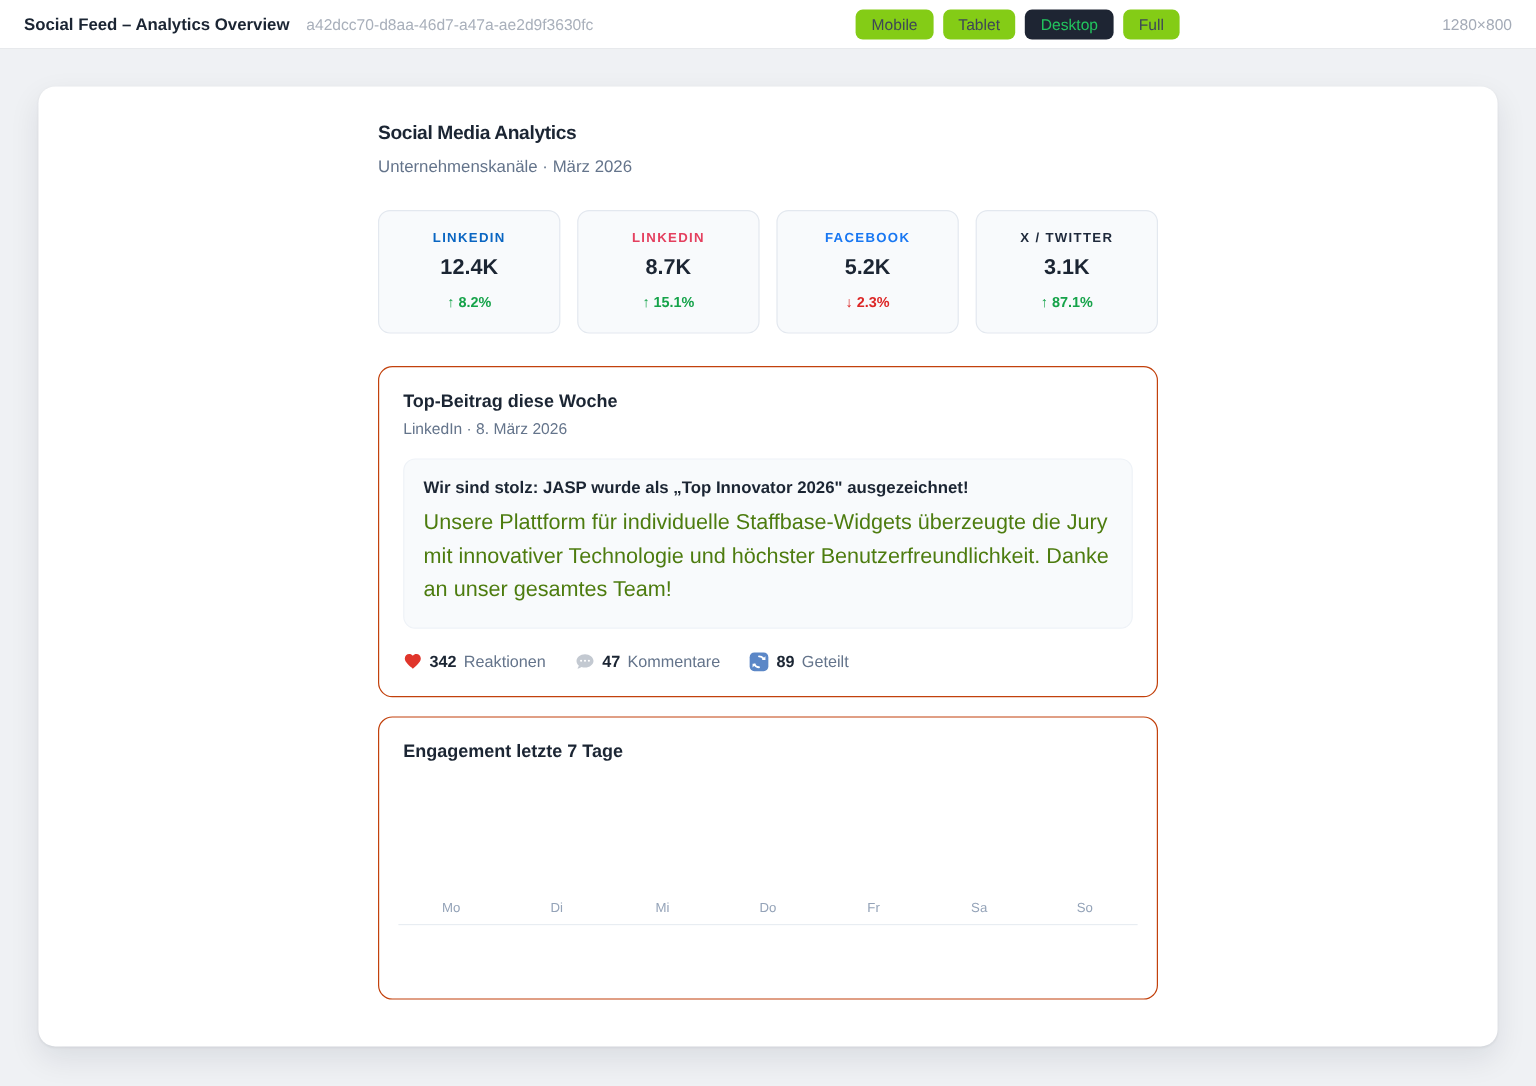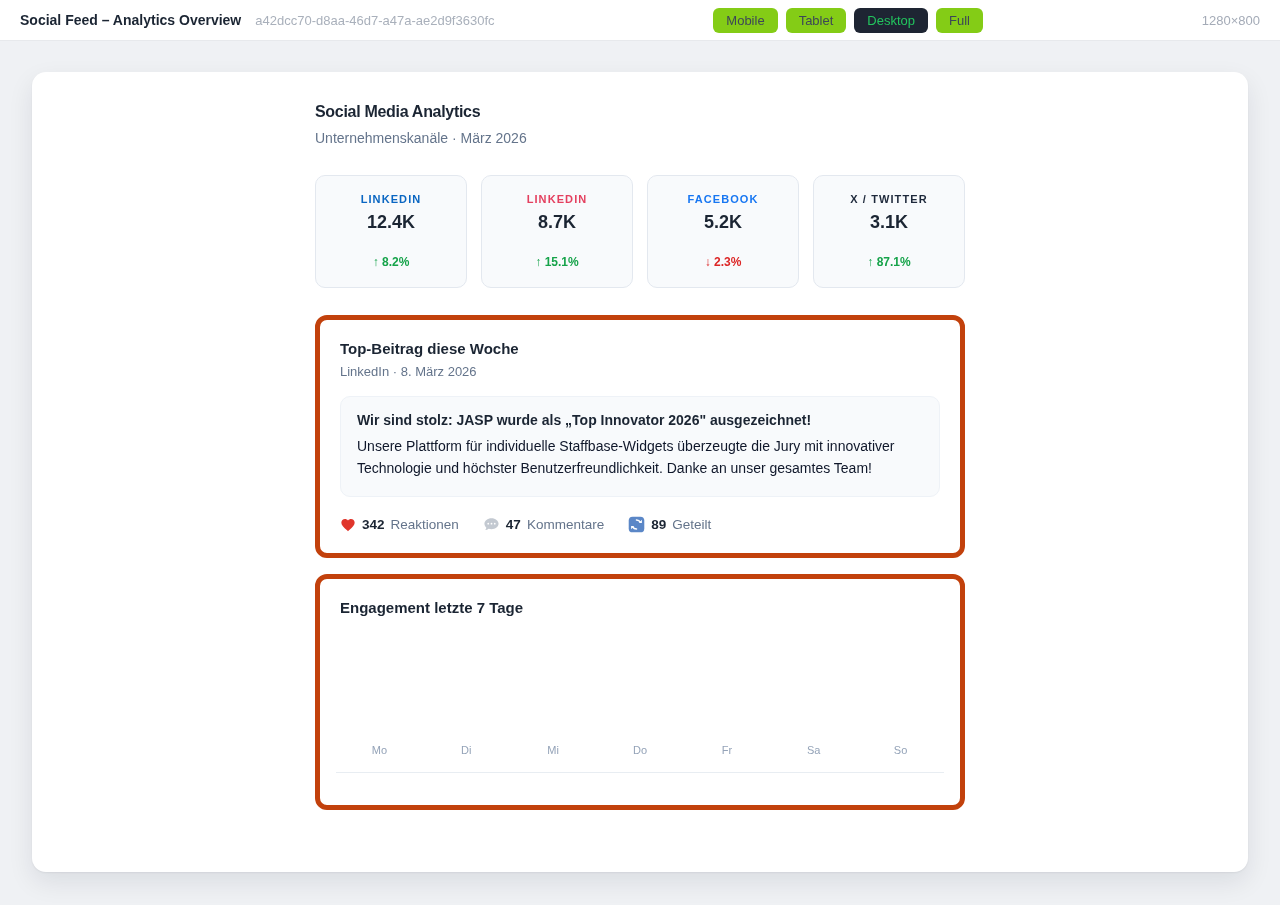--- a/index.html
+++ b/index.html
@@ -44,48 +44,48 @@
   .page-subtitle { font-size: 14px; color: #64748b; margin-top: 9px; }
 
   
   .stats-row { display: flex; gap: 14px; margin-top: 29px; }
   .stat-card {
     flex: 1; background: #f8fafc; border: 1px solid #e3e8ef;
     border-radius: 10px; text-align: center; padding: 17px 6px 18px;
   }
   .stat-label { font-size: 11px; font-weight: 700; letter-spacing: 1.1px; }
   .stat-value { font-size: 18px; font-weight: 700; color: #1b2533; margin-top: 7px; }
-  .stat-delta { font-size: 12px; font-weight: 700; margin-top: 22px; }
+  .stat-delta { font-size: 12px; font-weight: 700; margin-top: 12px; }
   .stat-delta.up { color: #16a34a; }
   .stat-delta.down { color: #dc2626; }
 
   
   .panel {
-    background: #ffffff; border: 5px solid #c2410c;
+    background: #ffffff; border: 1px solid #c2410c;
     border-radius: 12px; padding: 20px;
   }
   .post-panel { margin-top: 27px; }
   .panel-title { font-size: 15px; font-weight: 700; color: #1b2533; }
   .post-meta { font-size: 13px; color: #64748b; margin-top: 7px; }
   .post-box {
     margin-top: 17px; background: #f8fafc; border: 1px solid #eef2f7;
     border-radius: 10px; padding: 15px 16px 17px;
   }
   .post-title { font-size: 14px; font-weight: 700; color: #1b2533; }
-  .post-body { font-size: 14px; color: #0f172a; line-height: 1.55; margin-top: 8px; }
+  .post-body { font-size: 18px; color: #4d7c0f; line-height: 1.55; margin-top: 8px; }
   .post-stats { display: flex; gap: 24px; margin-top: 19px; align-items: center; font-size: 13.5px; }
   .post-stat { display: flex; align-items: center; gap: 6px; }
   .post-stat b { color: #1b2533; font-weight: 700; }
   .post-stat .stat-text { color: #64748b; }
   .icon svg { display: block; }
 
   
   .chart-panel { margin-top: 16px; height: 236px; }
   .chart-plot { height: 112px; }
-  .chart-labels { display: flex; margin: 16px -4px; }
+  .chart-labels { display: flex; margin: 4px -4px; }
   .chart-day { flex: 1; text-align: center; font-size: 11px; color: #94a3b8; }
   .chart-baseline { border: none; border-top: 1px solid #e8edf2; margin: 7px -4px 0; }
 </style>
 </head>
 <body>
 
 <header class="topbar">
   <div class="topbar-left">
     <span class="app-title">Social Feed – Analytics Overview</span>
     <span class="session-id">a42dcc70-d8aa-46d7-a47a-ae2d9f3630fc</span>

